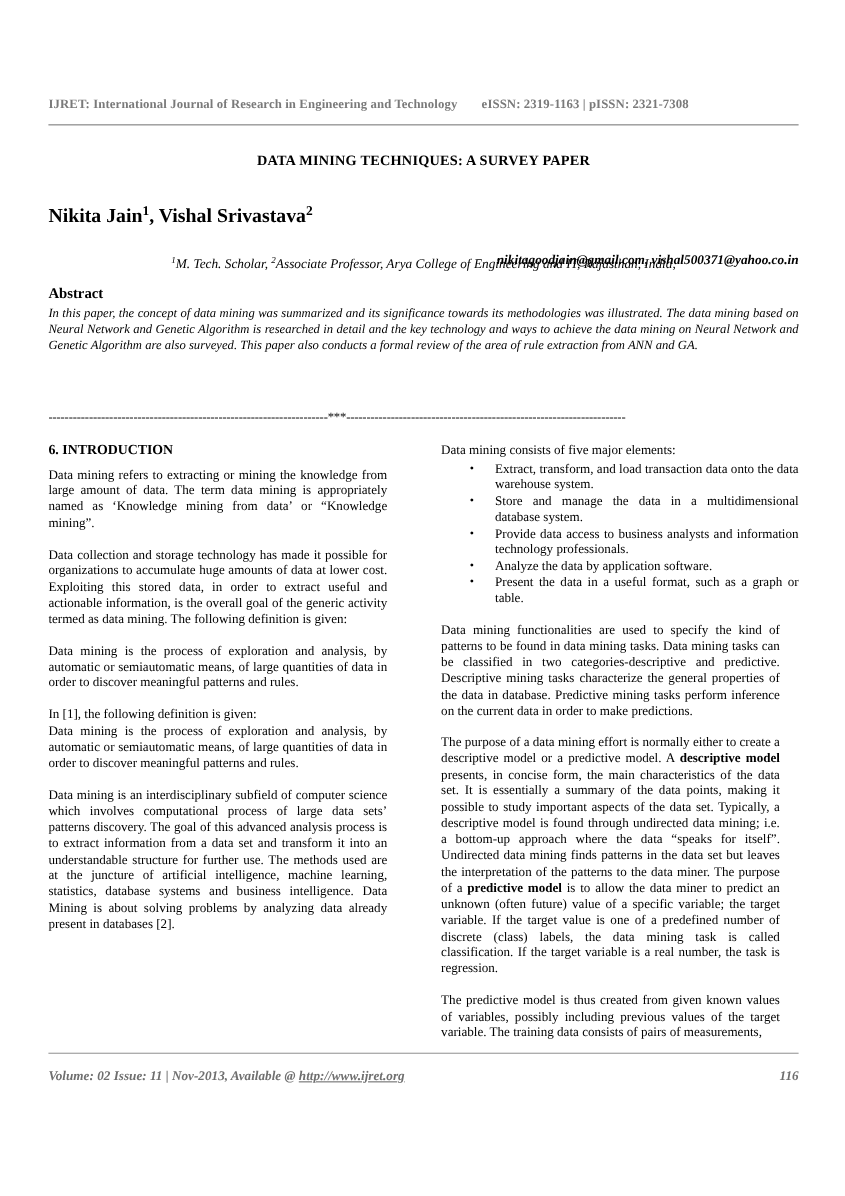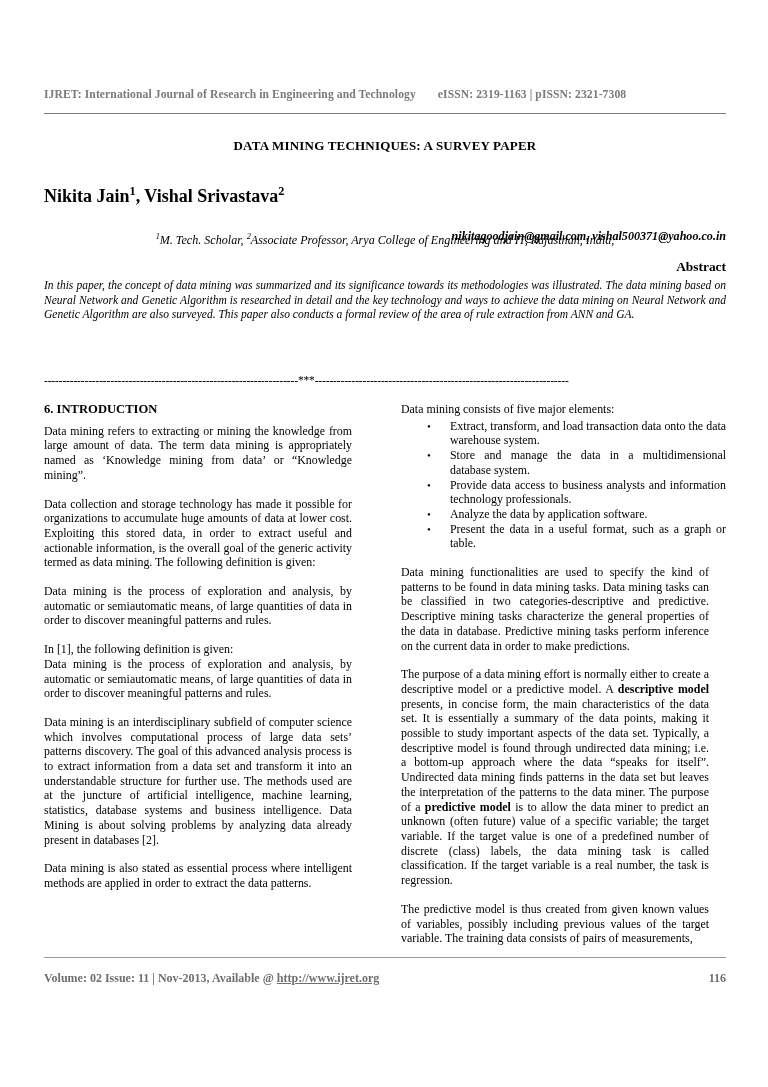--- a/index.html
+++ b/index.html
@@ -94,21 +94,21 @@
     vertical-align: super;
     line-height: 0;
   }
 
   
   .abstract-heading {
     position: absolute;
     left: 44px;
     top: 259px;
     width: 682px;
-    text-align: right;
+    text-align: left;
     font-size: 13.4px;
     font-weight: bold;
   }
   .abstract-body {
     position: absolute;
     left: 44px;
     top: 278px;
     width: 682px;
     font-size: 11.5px;
     font-style: italic;
@@ -201,20 +201,21 @@
     position: absolute;
     left: 44px;
     top: 971px;
     width: 682px;
     font-size: 12px;
     font-weight: bold;
     color: #6f6f6f;
     display: flex;
     justify-content: space-between;
     align-items: flex-end;
+    font-style: italic;
   }
   .footer .url {
     text-decoration: underline;
   }
   .footer .pageno {
     font-weight: bold;
   }
 </style>
 </head>
 <body>
@@ -243,21 +244,20 @@
   <div class="divider">---------------------------------------------------------------------***---------------------------------------------------------------------</div>
 
   <div class="col col-left">
     <div class="sec-heading">6. INTRODUCTION</div>
     <p class="para">Data mining refers to extracting or mining the knowledge from large amount of data. The term data mining is appropriately named as ‘Knowledge mining from data’ or “Knowledge mining”.</p>
     <p class="para">Data collection and storage technology has made it possible for organizations to accumulate huge amounts of data at lower cost. Exploiting this stored data, in order to extract useful and actionable information, is the overall goal of the generic activity termed as data mining. The following definition is given:</p>
     <p class="para">Data mining is the process of exploration and analysis, by automatic or semiautomatic means, of large quantities of data in order to discover meaningful patterns and rules.</p>
     <p class="para tight">In [1], the following definition is given:</p>
     <p class="para">Data mining is the process of exploration and analysis, by automatic or semiautomatic means, of large quantities of data in order to discover meaningful patterns and rules.</p>
     <p class="para">Data mining is an interdisciplinary subfield of computer science which involves computational process of large data sets’ patterns discovery. The goal of this advanced analysis process is to extract information from a data set and transform it into an understandable structure for further use. The methods used are at the juncture of artificial intelligence, machine learning, statistics, database systems and business intelligence. Data Mining is about solving problems by analyzing data already present in databases [2].</p>
-    <p class="para">Data mining is also stated as essential process where intelligent methods are applied in order to extract the data patterns.</p>
   </div>
 
   <div class="col col-right">
     <p class="para tight">Data mining consists of five major elements:</p>
     <ul class="bullets">
       <li><span class="bullet-dot">•</span><span>Extract, transform, and load transaction data onto the data warehouse system.</span></li>
       <li><span class="bullet-dot">•</span><span>Store and manage the data in a multidimensional database system.</span></li>
       <li><span class="bullet-dot">•</span><span>Provide data access to business analysts and information technology professionals.</span></li>
       <li><span class="bullet-dot">•</span><span>Analyze the data by application software.</span></li>
       <li><span class="bullet-dot">•</span><span>Present the data in a useful format, such as a graph or table.</span></li>

